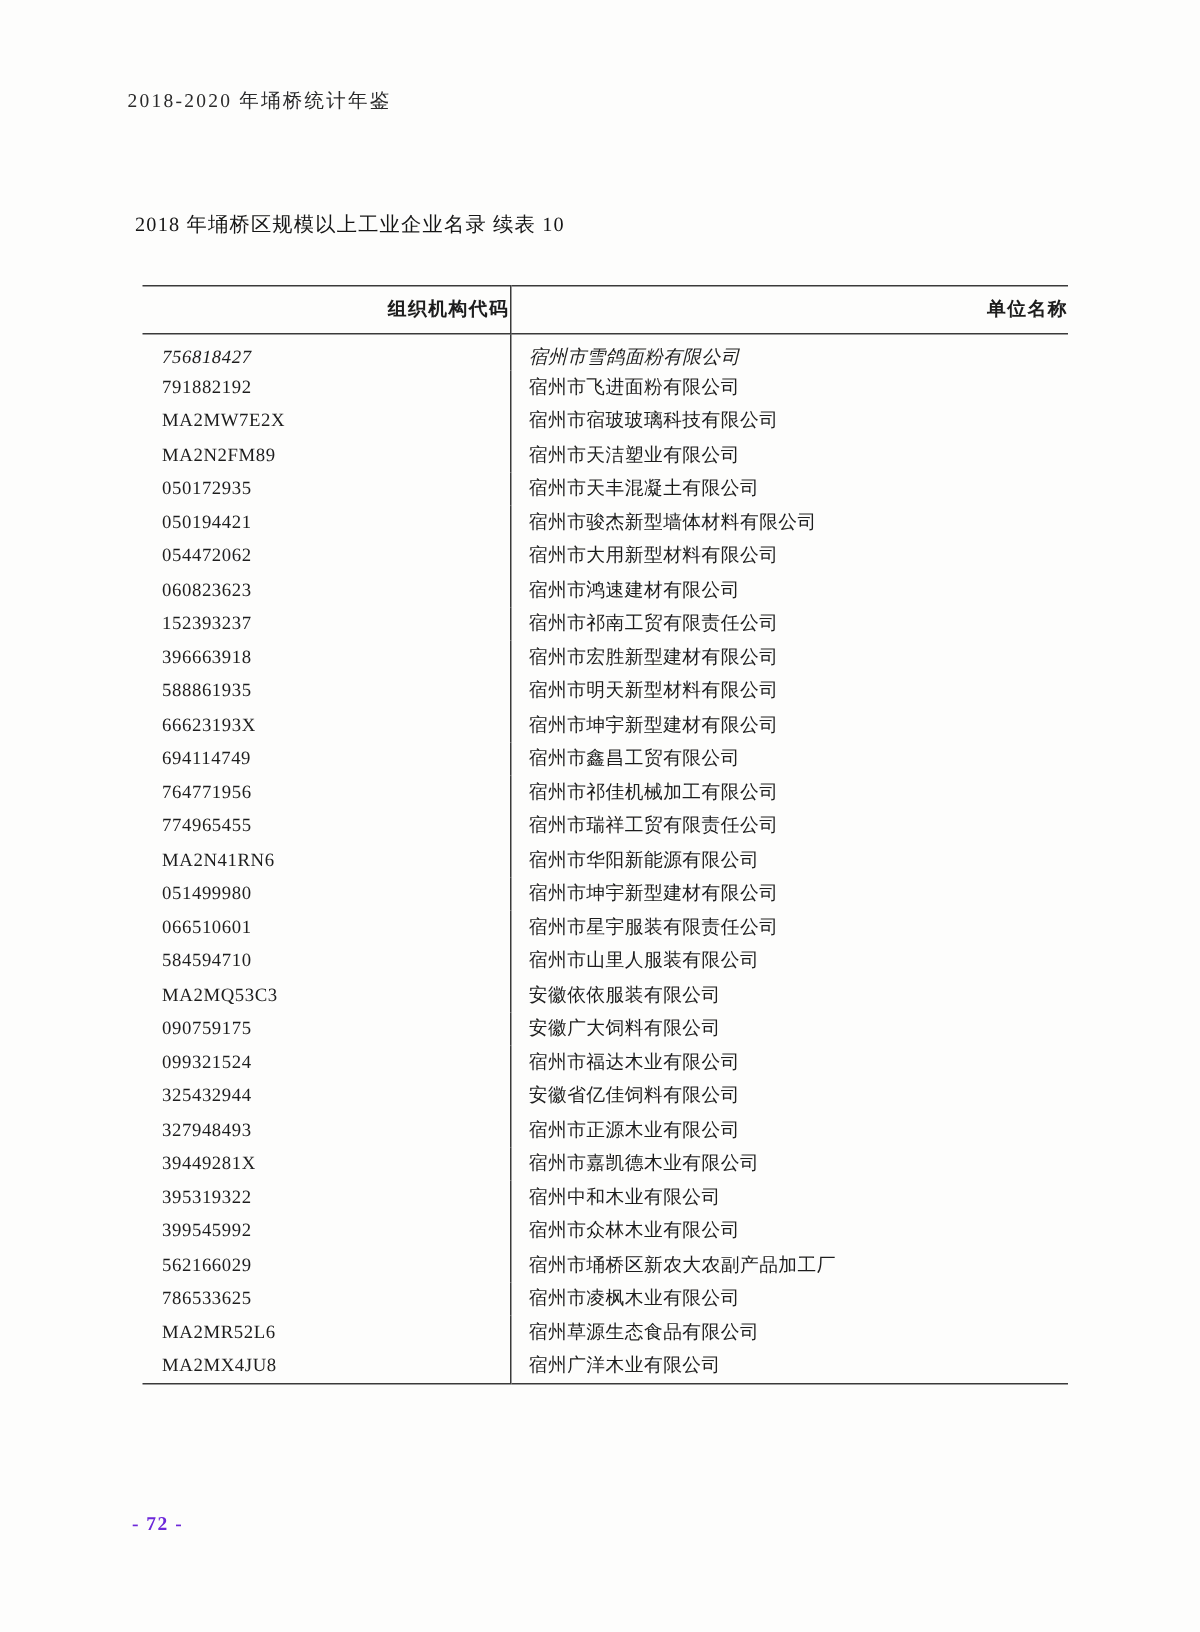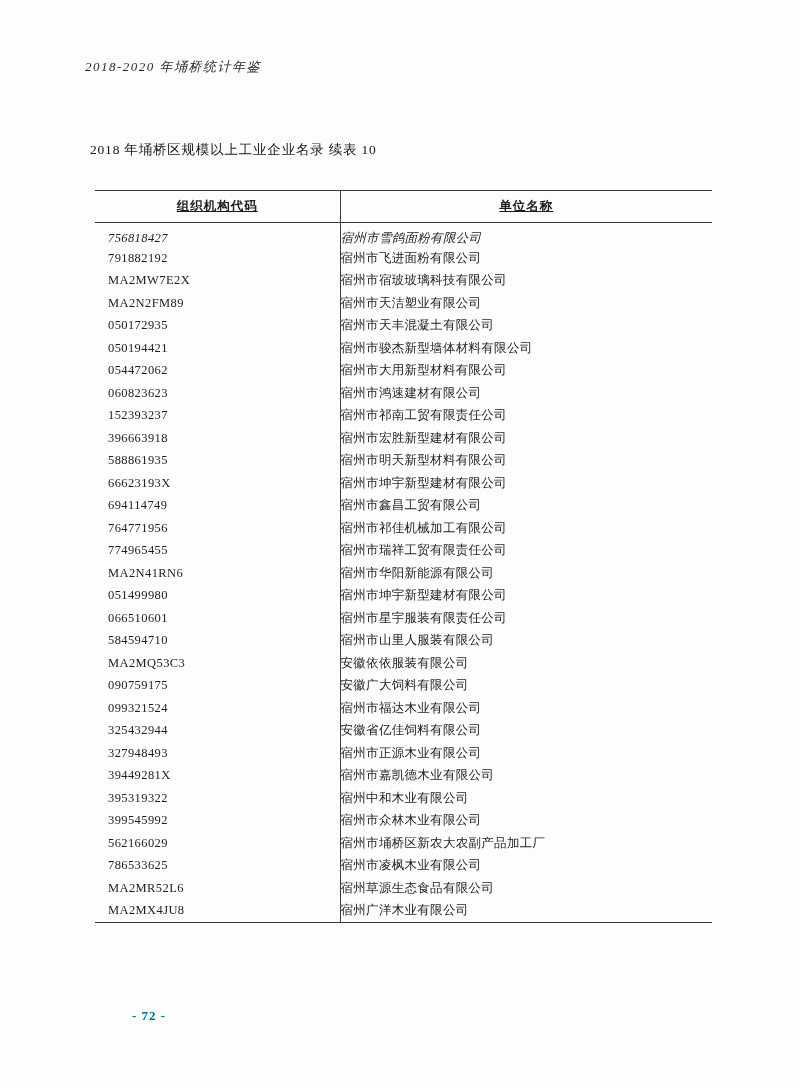--- a/index.html
+++ b/index.html
@@ -10,21 +10,20 @@
     font-family: "Liberation Serif", "DejaVu Serif", serif;
     color: #1f1f1f;
     position: relative;
     overflow: hidden;
   }
   .doc-header {
     position: absolute;
     left: 85px;
     top: 58px;
     font-size: 13px;
-    font-style: italic;
     letter-spacing: 1.5px;
     color: #2a2a2a;
   }
   .doc-title {
     position: absolute;
     left: 90px;
     top: 141px;
     font-size: 13.5px;
     letter-spacing: 0.8px;
     color: #161616;
@@ -39,49 +38,47 @@
     width: 100%;
     border-collapse: collapse;
     border-top: 1.6px solid #3a3a3a;
     border-bottom: 1.6px solid #3a3a3a;
   }
   table.company-table thead th {
     height: 32px;
     font-size: 12.5px;
     font-weight: bold;
     color: #1d1d1d;
-    text-align: center;
+    text-align: right;
     vertical-align: middle;
     border-bottom: 1px solid #3a3a3a;
     letter-spacing: 1px;
-    text-decoration: underline;
   }
   th.code-col, td.code-cell {
     width: 245px;
     border-right: 1px solid #3a3a3a;
   }
   table.company-table tbody td {
     height: 22.5px;
     font-size: 12.5px;
     color: #1d1d1d;
     vertical-align: middle;
     white-space: nowrap;
   }
   table.company-table tbody tr:first-child td { padding-top: 7px; font-style: italic; }
   td.code-cell { padding-left: 13px; letter-spacing: 0.4px; }
-  td.name-cell { padding-left: 0; letter-spacing: 0.3px; }
+  td.name-cell { padding-left: 12px; letter-spacing: 0.3px; }
   .doc-footer {
     position: absolute;
     left: 88px;
     top: 1008px;
     font-size: 13px;
     font-weight: bold;
     letter-spacing: 1px;
-    color: #0369a1;
-    margin-left: 44px;
+    color: #6d28d9;
   }
 </style>
 </head>
 <body>
 
 <div class="doc-header">2018-2020 年埇桥统计年鉴</div>
 
 <div class="doc-title">2018 年埇桥区规模以上工业企业名录  续表 10</div>
 
 <div class="table-wrap">

